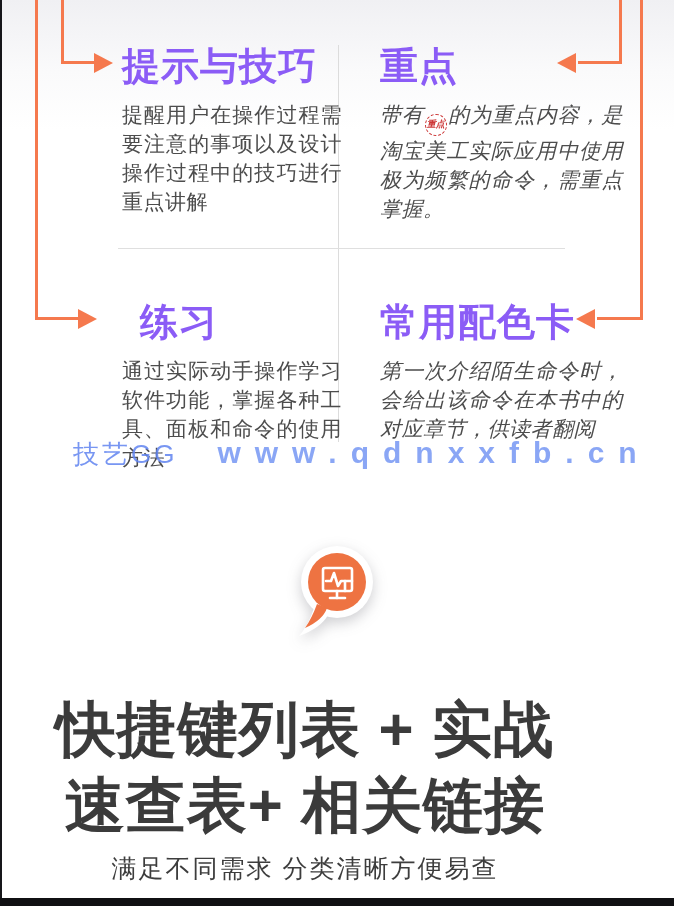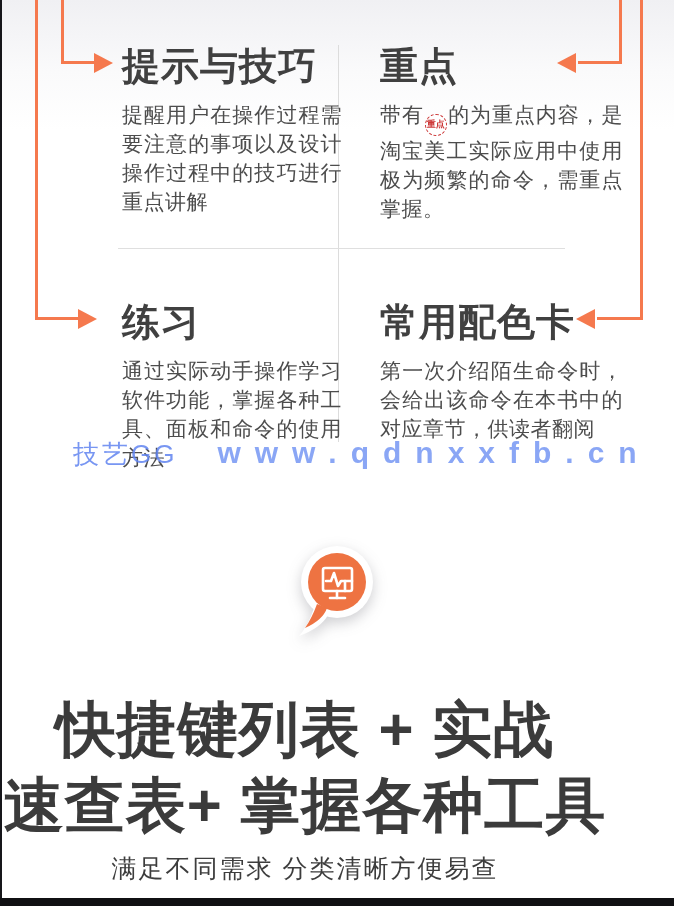--- a/index.html
+++ b/index.html
@@ -33,31 +33,31 @@
   .arrow-left {
     position: absolute; width: 0; height: 0;
     border-top: 10px solid transparent; border-bottom: 10px solid transparent;
     border-right: 19px solid #f5794e;
   }
   
   .divider-v { position: absolute; left: 338px; top: 45px; width: 1px; height: 397px; background: #dcdcdc; }
   .divider-h { position: absolute; left: 118px; top: 248px; width: 447px; height: 1px; background: #dfdfdf; }
   
   .sec-title {
-    position: absolute; color: #404040; font-size: 38px; font-weight: bold;
+    position: absolute; color: #8b5cf6; font-size: 38px; font-weight: bold;
     letter-spacing: 1px; white-space: nowrap; line-height: 48px;
   }
   .sec-body {
     position: absolute; color: #4d4d4d; font-size: 21px; line-height: 29px;
     letter-spacing: 0.5px; word-break: break-all; text-align: justify;
   }
   .col-l { left: 122px; }
   .col-r { left: 380px; }
   .w-l { width: 220px; }
-  .w-r { width: 243px; }
+  .w-r { width: 243px; font-style: italic; }
   .badge {
     display: inline-flex; align-items: center; justify-content: center;
     width: 22px; height: 22px; border-radius: 50%;
     border: 1.5px dashed #cc3636; color: #cc3636;
     font-size: 9px; font-weight: bold; letter-spacing: 0;
     vertical-align: -5px; margin: 0 1px; background: #fff; line-height: 1;
   }
   
   .watermark {
     position: absolute; left: 73px; top: 436px; z-index: 6;
@@ -113,21 +113,21 @@
   <div class="divider-h"></div>
 
   <div class="sec-title col-l" style="top:42px;">提示与技巧</div>
   <div class="sec-body col-l w-l" style="top:100px;">提醒用户在操作过程需要注意的事项以及设计操作过程中的技巧进行重点讲解</div>
 
   <div class="sec-title col-r" style="top:42px;">重点</div>
   <div class="sec-body col-r w-r" style="top:100px;">
     <span>带有</span><span class="badge">重点</span><span>的为重点内容，是淘宝美工实际应用中使用极为频繁的命令，需重点掌握。</span>
   </div>
 
-  <div class="sec-title col-l" style="top:298px;">练习</div>
+  <div class="sec-title col-l" style="top:298px;margin-left:18px;">练习</div>
   <div class="sec-body col-l w-l" style="top:356px;">通过实际动手操作学习软件功能，掌握各种工具、面板和命令的使用方法</div>
 
   <div class="sec-title col-r" style="top:298px;">常用配色卡</div>
   <div class="sec-body col-r w-r" style="top:356px;">第一次介绍陌生命令时，会给出该命令在本书中的对应章节，供读者翻阅</div>
 
   <div class="watermark">
     <span class="wm-brand">技艺GG</span>
     <span class="wm-domain">www.qdnxxfb.cn</span>
   </div>
 
@@ -143,19 +143,19 @@
       <rect x="29" y="28" width="29" height="23" rx="2"></rect>
       <polyline points="32,41 37,41 40,33 44,46 47,41 58,41"></polyline>
       <line x1="51" y1="41" x2="51" y2="51"></line>
       <line x1="43" y1="51" x2="43" y2="58"></line>
       <line x1="36" y1="58" x2="51" y2="58"></line>
     </g>
   </svg>
 
   <div class="promo">
     <div class="promo-title">快捷键列表 + 实战</div>
-    <div class="promo-title">速查表+ 掌握各种工具</div>
+    <div class="promo-title">速查表+ 相关链接</div>
     <div class="promo-subtitle">满足不同需求 分类清晰方便易查</div>
   </div>
 
   <div class="frame-left"></div>
   <div class="frame-bottom"></div>
 </div>
 
 </body></html>

